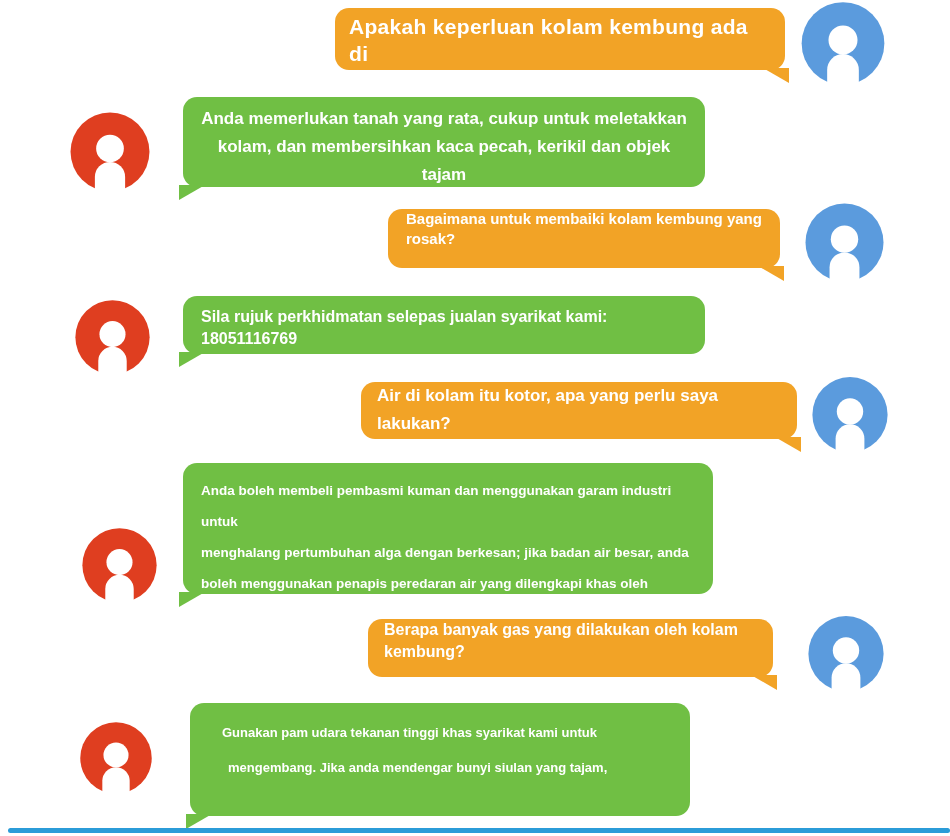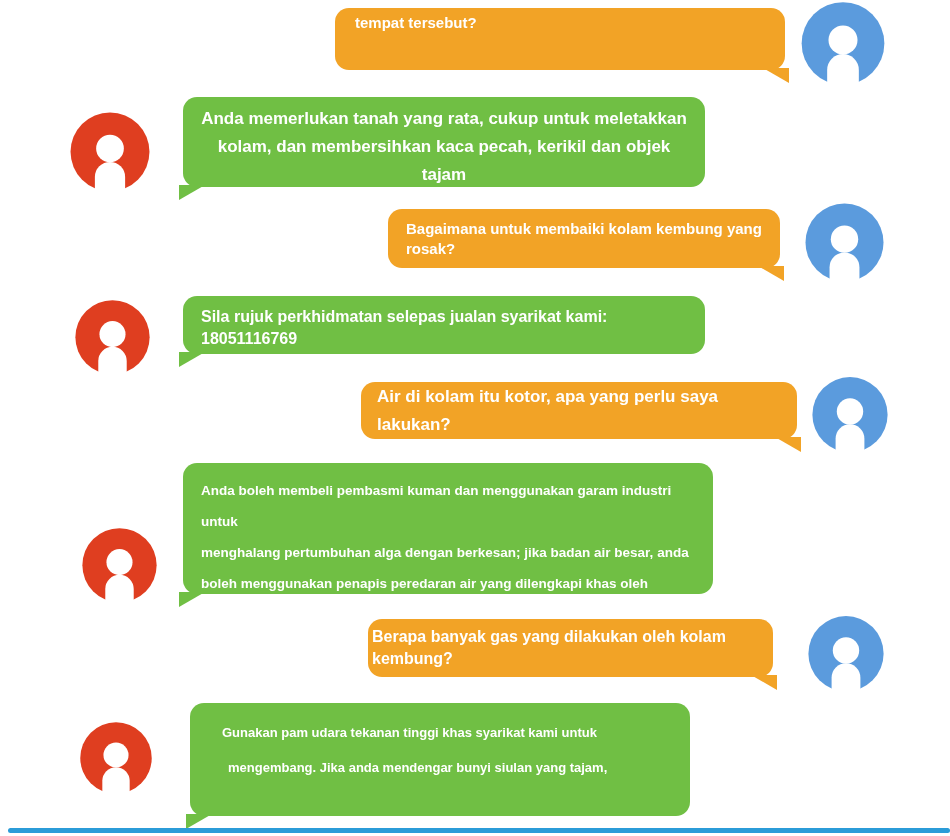--- a/index.html
+++ b/index.html
@@ -38,21 +38,21 @@
     position: absolute;
     left: -4px;
     bottom: -13px;
     width: 0; height: 0;
     border-top: 15px solid var(--bubble-bot, #70BF44);
     border-right: 26px solid transparent;
   }
 
   .bubble .line { display: block; }
 
-  .vcenter { display: flex; align-items: center; }
+  .vcenter { display: flex; }
 
   .fs21 { font-size: 21px; line-height: 27px; letter-spacing: 0.3px; }
   .fs17 { font-size: 17px; line-height: 28px; }
   .fs16 { font-size: 13px; line-height: 31px; }
   .fs15 { font-size: 15px; line-height: 20px; }
   .fs14 { font-size: 16px; line-height: 22px; }
   .fs13 { font-size: 13.5px; line-height: 31px; }
   .lh35 { line-height: 35px; }
   .indent6 { padding-left: 6px; }
 
@@ -82,20 +82,21 @@
       <circle cx="50" cy="47" r="47" fill="currentColor"></circle>
       <circle cx="50" cy="43" r="16.5" fill="#ffffff"></circle>
       <rect x="32" y="59" width="36" height="52" rx="18" fill="#ffffff"></rect>
     </g>
   </defs>
 </svg>
 
 <div class="stage">
 
   <div class="bubble user" style="left:335px; top:8px; width:450px; height:62px; padding:5px 14px;">
+    <span class="line fs21">Apakah keperluan kolam kembung ada di</span>
     <span class="line fs15 indent6">tempat tersebut?</span>
   </div>
   <div class="avatar user" style="left:799px; top:2px; width:88px; height:98px;">
     <svg viewBox="0 0 100 111">
         <use href="#person-avatar"></use>
       </svg>
   </div>
 
   <div class="avatar bot" style="left:68px; top:112px; width:84px; height:94px;">
     <svg viewBox="0 0 100 111">
@@ -140,21 +141,21 @@
         <use href="#person-avatar"></use>
       </svg>
   </div>
   <div class="bubble bot" style="left:183px; top:463px; width:530px; height:131px; padding:12px 18px 8px;">
     <span class="line fs13">Anda boleh membeli pembasmi kuman dan menggunakan garam industri untuk</span>
     <span class="line fs13">menghalang pertumbuhan alga dengan berkesan; jika badan air besar, anda</span>
     <span class="line fs13">boleh menggunakan penapis peredaran air yang dilengkapi khas oleh</span>
     <span class="line fs16">syarikat kami, dan kesannya sangat baik.</span>
   </div>
 
-  <div class="bubble user vcenter" style="left:368px; top:619px; width:405px; height:58px; padding:0 4px;">
+  <div class="bubble user vcenter" style="left:368px; top:619px; width:405px; height:58px; padding:0 16px;">
     <span class="line fs14">Berapa banyak gas yang dilakukan oleh kolam kembung?</span>
   </div>
   <div class="avatar user" style="left:806px; top:616px; width:80px; height:89px;">
     <svg viewBox="0 0 100 111">
         <use href="#person-avatar"></use>
       </svg>
   </div>
 
   <div class="avatar bot" style="left:78px; top:722px; width:76px; height:85px;">
     <svg viewBox="0 0 100 111">

